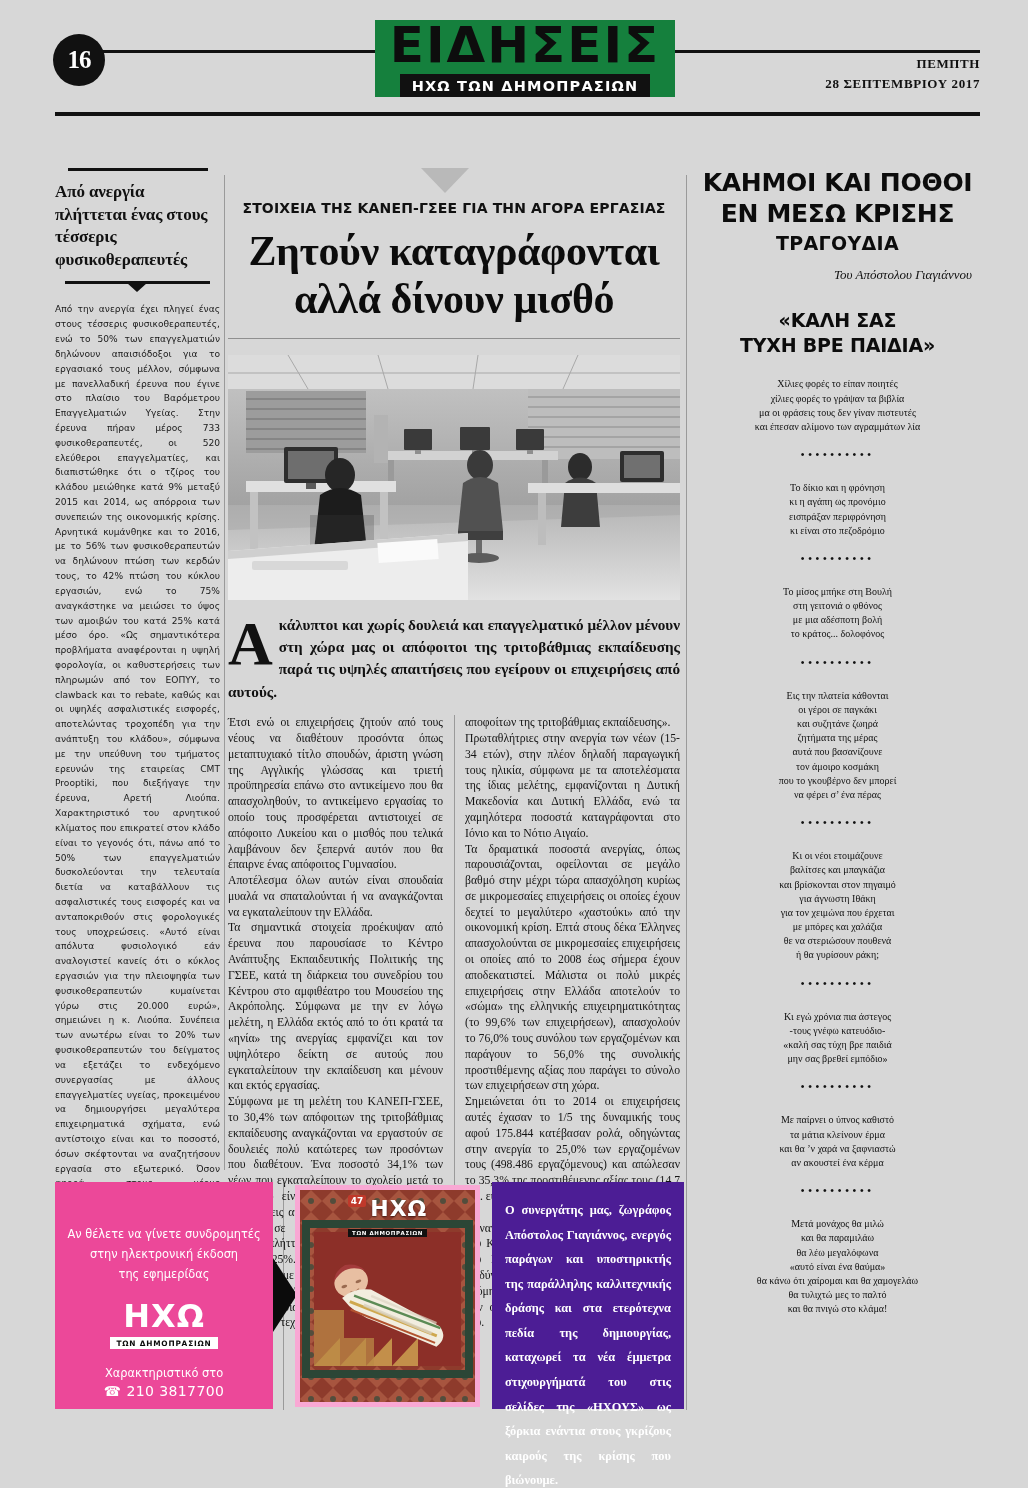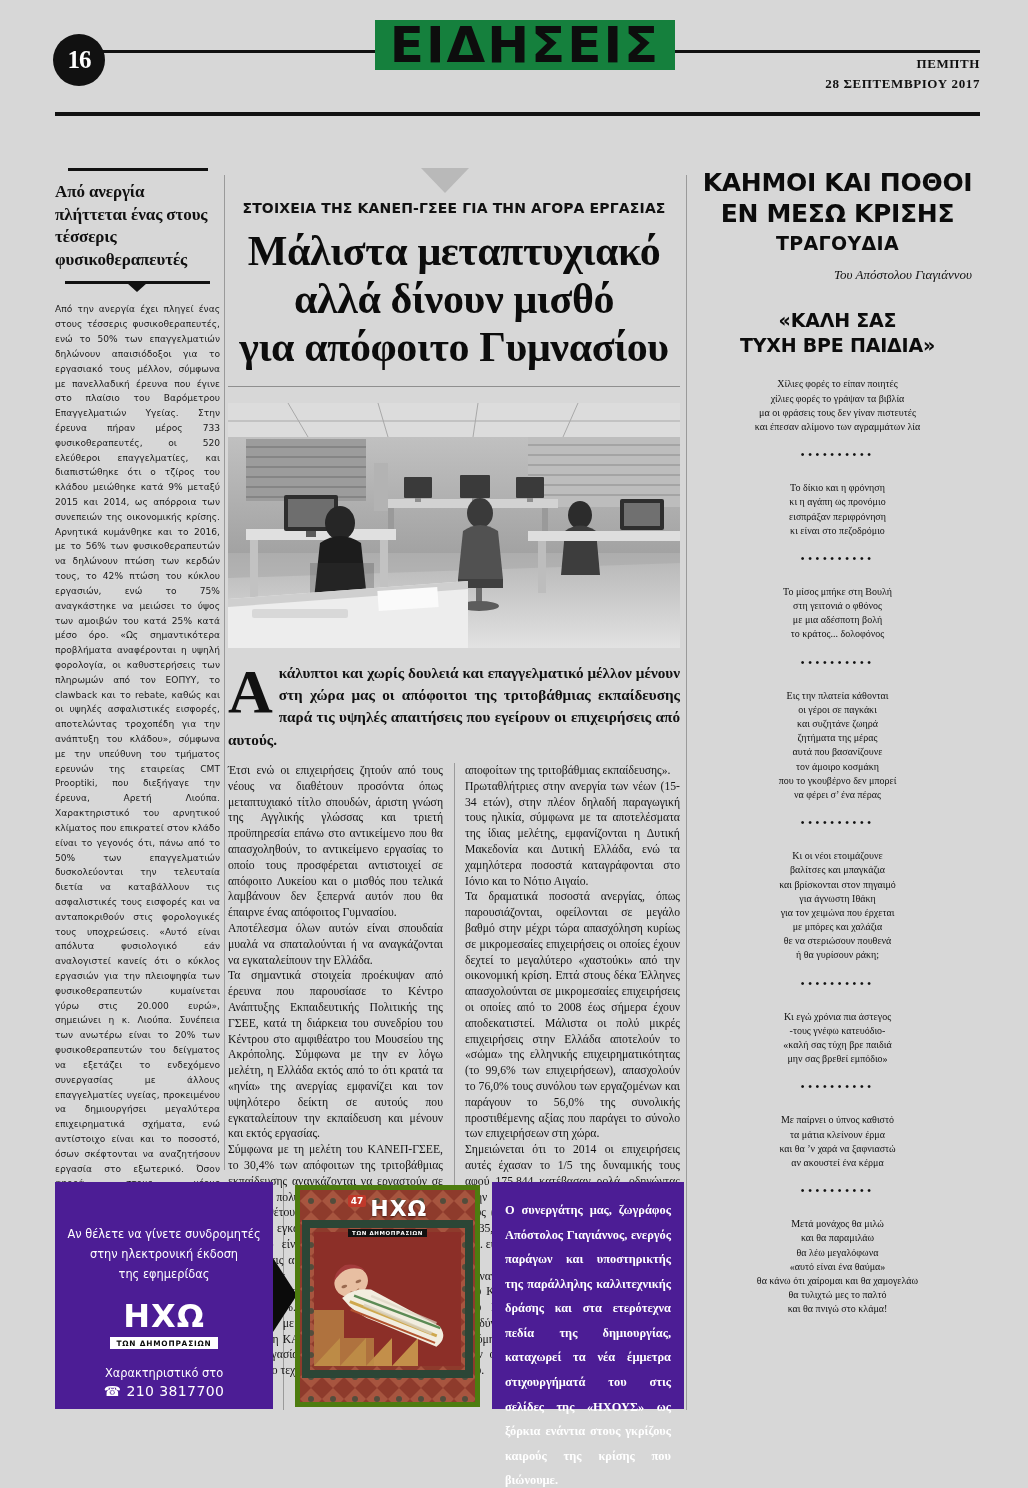--- a/index.html
+++ b/index.html
@@ -69,49 +69,50 @@
   
   .col-right{position:absolute;left:695px;top:168px;width:285px;text-align:center;}
   .poem-title{font-family:"DejaVu Sans",sans-serif;font-weight:bold;font-size:25px;line-height:1.22;letter-spacing:-.3px;color:#0c0c0c;}
   .poem-sub{font-family:"DejaVu Sans",sans-serif;font-weight:bold;font-size:19px;letter-spacing:.3px;margin-top:3px;color:#0c0c0c;}
   .poem-author{font-family:"Liberation Serif",serif;font-style:italic;font-size:13px;text-align:right;margin-top:13px;padding-right:8px;}
   .poem-song{margin-top:25px;font-family:"DejaVu Sans",sans-serif;font-weight:bold;font-size:19px;line-height:1.3;letter-spacing:-.2px;color:#0c0c0c;}
   .stanza{margin-top:20px;font-family:"Liberation Serif",serif;font-size:10px;line-height:1.42;color:#111;}
   .dots{margin:15px auto;font-family:"Liberation Serif",serif;font-size:12px;letter-spacing:3.2px;color:#111;line-height:1;}
 
   
-  .promo{position:absolute;left:55px;top:1182px;width:218px;height:227px;background:#4c1d95;color:#fff;}
+  .promo{position:absolute;left:55px;top:1182px;width:218px;height:227px;background:#ec4899;color:#fff;}
   .promo-arrow{position:absolute;left:273px;top:1258px;width:0;height:0;
                border-top:37px solid transparent;border-bottom:37px solid transparent;border-left:24px solid #0b0b0b;}
   .promo-txt{font-family:"DejaVu Sans",sans-serif;font-size:11.4px;line-height:1.75;text-align:center;padding:43px 12px 0;}
   .promo-logo{text-align:center;margin-top:15px;}
   .promo-logo .big{font-family:"DejaVu Sans",sans-serif;font-weight:bold;font-size:32px;letter-spacing:1px;line-height:1;}
   .promo-logo .small{display:inline-block;margin-top:2px;background:#fff;color:#0b0b0b;
                      font-family:"DejaVu Sans",sans-serif;font-weight:bold;font-size:7.4px;letter-spacing:.8px;padding:1.5px 6px;}
   .promo-contact{font-family:"DejaVu Sans",sans-serif;font-size:11.4px;text-align:center;margin-top:14px;line-height:1.7;}
   .promo-phone{font-family:"DejaVu Sans",sans-serif;font-size:14px;text-align:center;letter-spacing:.4px;}
 
-  .cover{position:absolute;left:295px;top:1185px;width:185px;height:222px;background:#4d7c0f;padding:5px;box-sizing:border-box;}
+  .cover{position:absolute;left:295px;top:1185px;width:185px;height:222px;background:#f9a8d4;padding:5px;box-sizing:border-box;}
   .cover-inner{width:100%;height:100%;position:relative;overflow:hidden;background:#7d3c2a;}
 
   .blurb{position:absolute;left:492px;top:1182px;width:192px;height:227px;background:#4c1d95;color:#fff;}
   .blurb p{margin:0;padding:16px 13px 0;font-family:"Liberation Serif",serif;font-weight:bold;
            font-size:12.4px;line-height:1.98;text-align:justify;}
 </style>
 </head>
 <body>
 
 <div class="page">
 
   <div class="masthead">
     <div class="mast-rule-top"></div>
     <div class="mast-rule-bot"></div>
     <div class="page-num">16</div>
     <div class="mast-title-wrap">
       <div class="mast-title">ΕΙΔΗΣΕΙΣ</div>
+      <div style="text-align:center;"><span class="mast-sub">ΗΧΩ ΤΩΝ ΔΗΜΟΠΡΑΣΙΩΝ</span></div>
     </div>
     <div class="mast-date">
       <div>ΠΕΜΠΤΗ</div>
       <div>28 ΣΕΠΤΕΜΒΡΙΟΥ 2017</div>
     </div>
   </div>
 
   <div class="vrule" style="left:224px;top:175px;height:995px;"></div>
   <div class="vrule" style="left:686px;top:175px;height:1235px;"></div>
   <div class="vrule" style="left:283px;top:1182px;height:228px;"></div>
@@ -127,23 +128,22 @@
       <p>Από την ανεργία έχει πληγεί ένας στους τέσσερις φυσικοθεραπευτές, ενώ το 50% των επαγγελματιών δηλώνουν απαισιόδοξοι για το εργασιακό τους μέλλον, σύμφωνα με πανελλαδική έρευνα που έγινε στο πλαίσιο του Βαρόμετρου Επαγγελματιών Υγείας. Στην έρευνα πήραν μέρος 733 φυσικοθεραπευτές, οι 520 ελεύθεροι επαγγελματίες, και διαπιστώθηκε ότι ο τζίρος του κλάδου μειώθηκε κατά 9% μεταξύ 2015 και 2014, ως απόρροια των συνεπειών της οικονομικής κρίσης. Αρνητικά κυμάνθηκε και το 2016, με το 56% των φυσικοθεραπευτών να δηλώνουν πτώση των κερδών τους, το 42% πτώση του κύκλου εργασιών, ενώ το 75% αναγκάστηκε να μειώσει το ύψος των αμοιβών του κατά 25% κατά μέσο όρο. «Ως σημαντικότερα προβλήματα αναφέρονται η υψηλή φορολογία, οι καθυστερήσεις των πληρωμών από τον ΕΟΠΥΥ, το clawback και το rebate, καθώς και οι υψηλές ασφαλιστικές εισφορές, αποτελώντας τροχοπέδη για την ανάπτυξη του κλάδου», σύμφωνα με την υπεύθυνη του τμήματος ερευνών της εταιρείας CMT Prooptiki, που διεξήγαγε την έρευνα, Αρετή Λιούπα. Χαρακτηριστικό του αρνητικού κλίματος που επικρατεί στον κλάδο είναι το γεγονός ότι, πάνω από το 50% των επαγγελματιών δυσκολεύονται την τελευταία διετία να καταβάλλουν τις ασφαλιστικές τους εισφορές και να ανταποκριθούν στις φορολογικές τους υποχρεώσεις. «Αυτό είναι απόλυτα φυσιολογικό εάν αναλογιστεί κανείς ότι ο κύκλος εργασιών για την πλειοψηφία των φυσικοθεραπευτών κυμαίνεται γύρω στις 20.000 ευρώ», σημειώνει η κ. Λιούπα. Συνέπεια των ανωτέρω είναι το 20% των φυσικοθεραπευτών του δείγματος να εξετάζει το ενδεχόμενο συνεργασίας με άλλους επαγγελματίες υγείας, προκειμένου να δημιουργήσει μεγαλύτερα επιχειρηματικά σχήματα, ενώ αντίστοιχο είναι και το ποσοστό, όσων σκέφτονται να αναζητήσουν εργασία στο εξωτερικό. Όσον αφορά στους νέους φυσικοθεραπευτές, το τέσσερις στους δέκα σκέφτονται να ασκήσουν ελεύθερα το επάγγελμα, ενώ ένας στους τρεις θεωρεί πολύ έως αρκετά πιθανό να αναζητήσει εργασία στο εξωτερικό, επιτείνοντας το πρόβλημα της διαρροής Ελλήνων επιστημόνων στο εξωτερικό που καταγράφεται έντονα τα τελευταία χρόνια.</p>
     </div>
   </div>
 
   <div class="col-center">
     <div class="kicker-wrap">
       <div class="kicker-tri"></div>
       <div class="kicker">ΣΤΟΙΧΕΙΑ ΤΗΣ ΚΑΝΕΠ-ΓΣΕΕ ΓΙΑ ΤΗΝ ΑΓΟΡΑ ΕΡΓΑΣΙΑΣ</div>
     </div>
     <div class="headline">
-      <div>Μάλιστα μεταπτυχιακό</div>
+      <div>Ζητούν καταγράφονται</div>
       <div>αλλά δίνουν μισθό</div>
-      <div>για απόφοιτο Γυμνασίου</div>
     </div>
     <div class="hr-thin"></div>
 
     <div class="photo">
       <svg width="452" height="245" viewBox="0 0 452 245">
         <defs>
           <linearGradient id="wall" x1="0" y1="0" x2="0" y2="1">
             <stop offset="0" stop-color="#c9c9c9"></stop>
               <stop offset="1" stop-color="#8a8a8a"></stop>
           </linearGradient>

